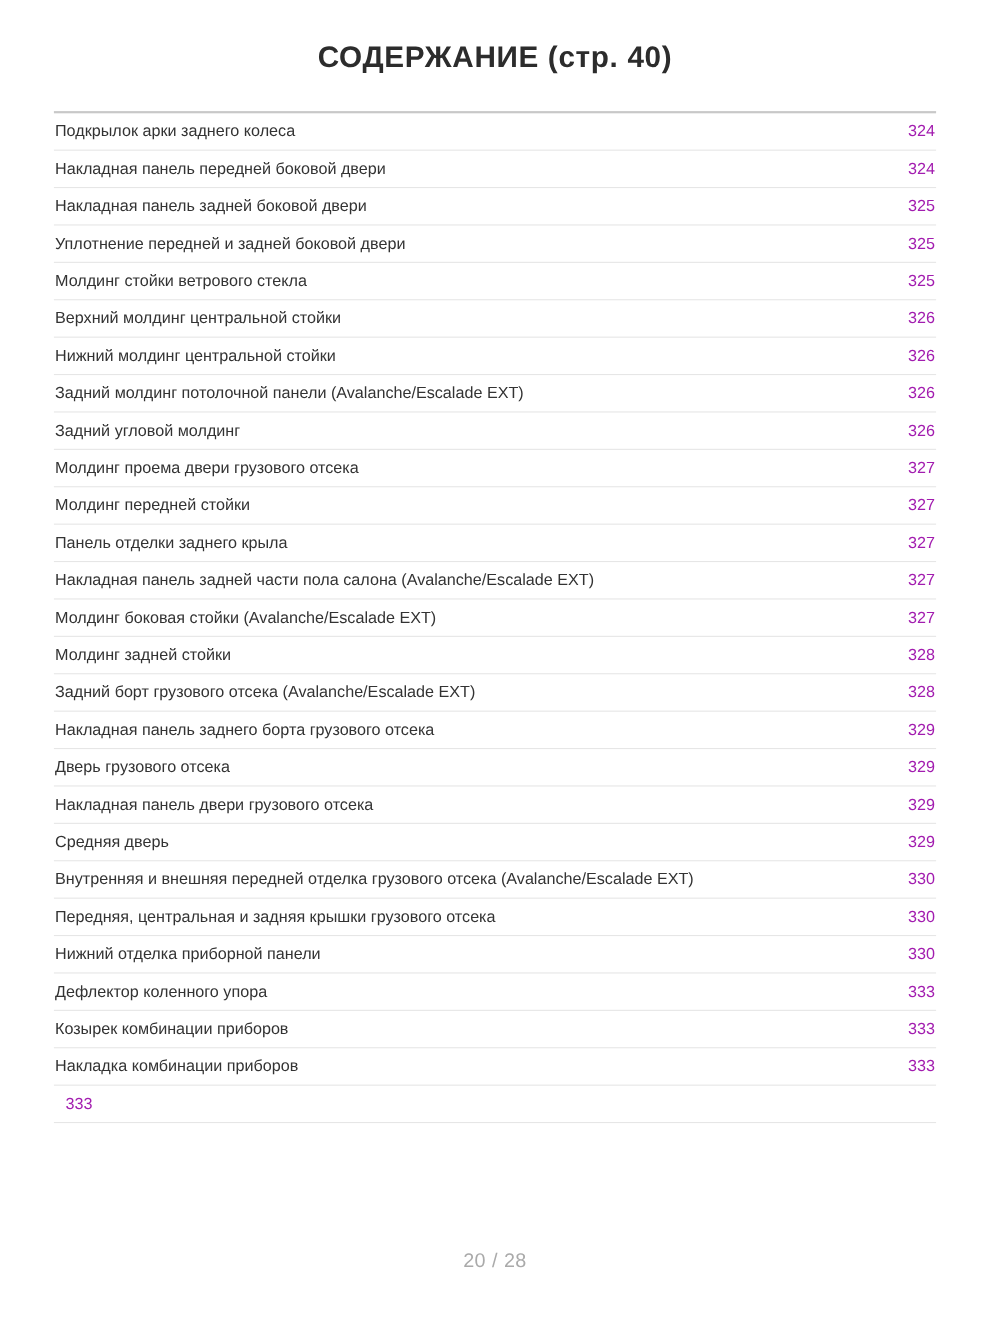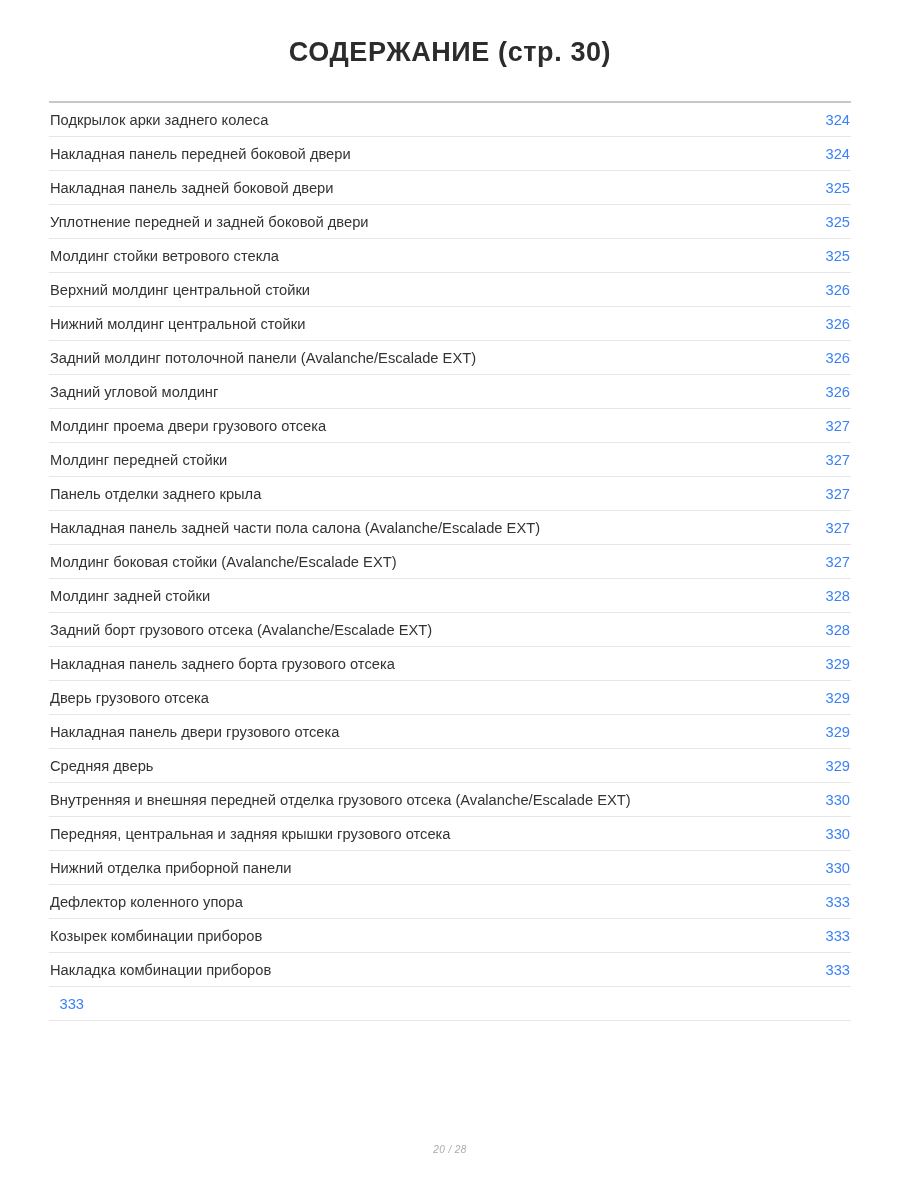--- a/index.html
+++ b/index.html
@@ -69,48 +69,47 @@
     color: #333333;
     line-height: 34px;
     white-space: nowrap;
     overflow: hidden;
     text-overflow: ellipsis;
     flex: 1 1 auto;
     padding-right: 16px;
   }
   .toc-page {
     font-size: 14.7px;
-    color: #3b82f6;
+    color: #a21caf;
     line-height: 34px;
     flex: 0 0 auto;
     text-align: right;
     min-width: 34px;
   }
   
   .footer {
     position: absolute;
     left: 0;
     right: 0;
     bottom: 43px;
     text-align: center;
   }
   .footer-text {
-    font-size: 10px;
+    font-size: 18px;
     color: #aaaaaa;
     letter-spacing: 0.4px;
-    font-style: italic;
   }
 </style>
 </head>
 <body>
 
 <div class="page">
 
   <div class="title-block">
-    <h1 class="doc-title">СОДЕРЖАНИЕ (стр. 30)</h1>
+    <h1 class="doc-title">СОДЕРЖАНИЕ (стр. 40)</h1>
   </div>
 
   <div class="header-rule"></div>
 
   <ul class="toc" id="toc-list">
       <li class="toc-row">
         <span class="toc-title">Подкрылок арки заднего колеса</span>
         <span class="toc-page">324</span>
       </li>
       <li class="toc-row">

